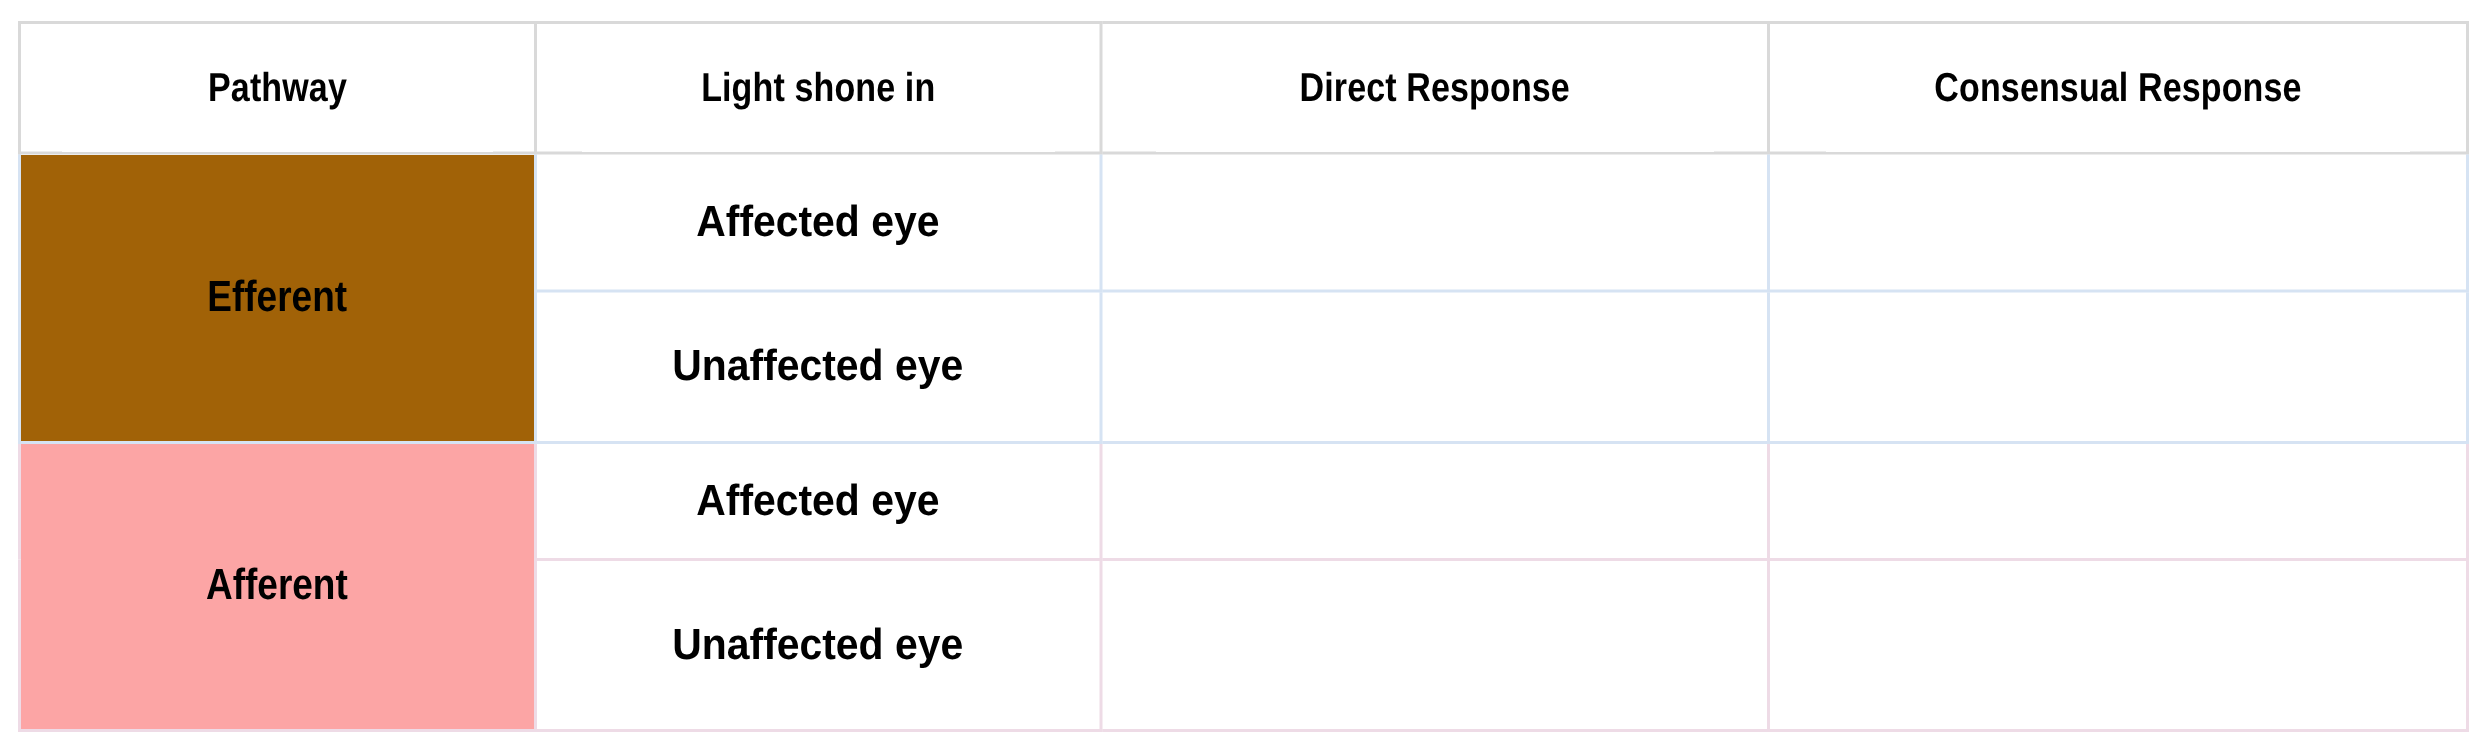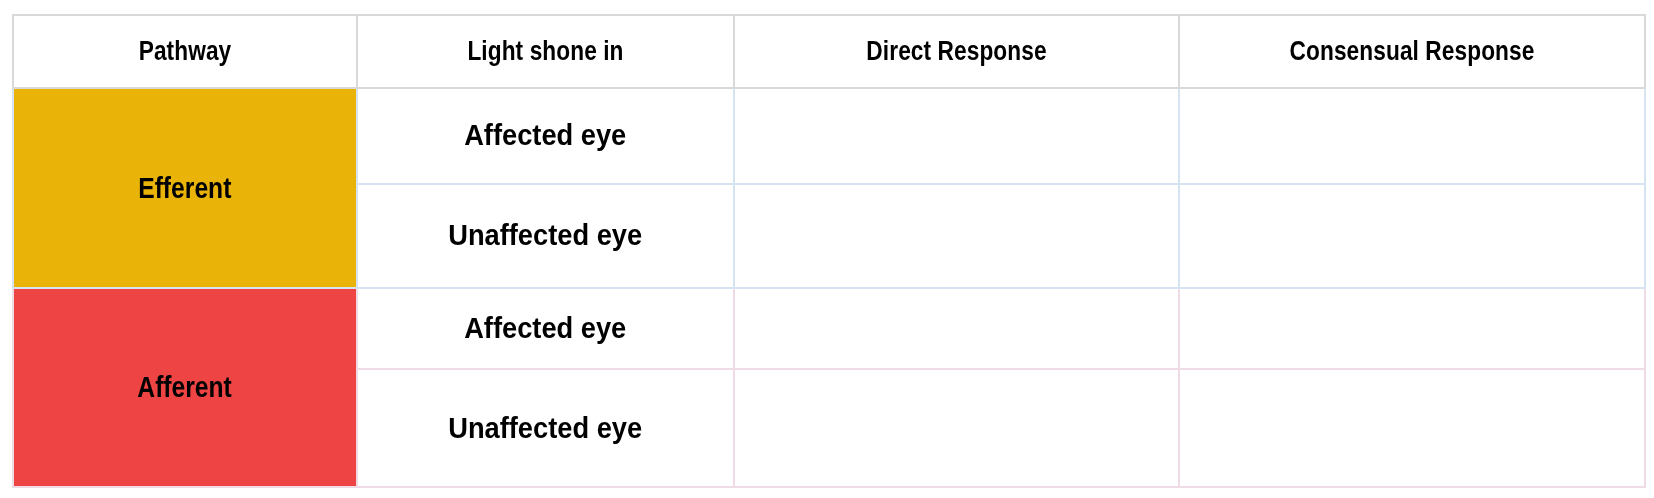--- a/index.html
+++ b/index.html
@@ -44,21 +44,21 @@
     padding: 0 6px;
     margin: 0;
     vertical-align: middle;
     text-align: center;
     font-weight: bold;
     color: #000000;
     background-clip: padding-box;
   }
 
   
-  tr.header-row { height: 73px; border-radius: 13px; }
+  tr.header-row { height: 87px; border-radius: 13px; }
 
   tr.header-row th {
     border: 2px solid #d9d9d9;
     background: #ffffff;
     font-weight: bold;
     font-size: 27px;
     font-stretch: condensed;
     transform: scaleX(0.84);
     letter-spacing: 0.1px;
     white-space: nowrap;
@@ -68,40 +68,40 @@
   tr.row-eff-1 { height: 92px; }
   tr.row-eff-2 { height: 100px; }
 
   tr.row-eff-1 td,
   tr.row-eff-2 td {
     border: 2px solid #d6e3f3;
     font-size: 29px;
   }
 
   td.pathway-cell-efferent {
-    background: #eab308;
+    background: #a16207;
     border: 2px solid #ccdaf0;
     border-left-color: #d9d9d9;
     font-weight: bold;
     font-size: 28px;
     font-stretch: condensed;
   }
 
   
   tr.row-aff-1 { height: 78px; }
   tr.row-aff-2 { height: 113px; }
 
   tr.row-aff-1 td,
   tr.row-aff-2 td {
     border: 2px solid #eedbe6;
     font-size: 29px;
   }
 
   td.pathway-cell-afferent {
-    background: #ef4444;
+    background: #fca5a5;
     border: 2px solid #e6cfdb;
     border-left-color: #d9d9d9;
     font-weight: bold;
     font-size: 28px;
     font-stretch: condensed;
   }
 
   
   .pathway-label {
     display: inline-block;

